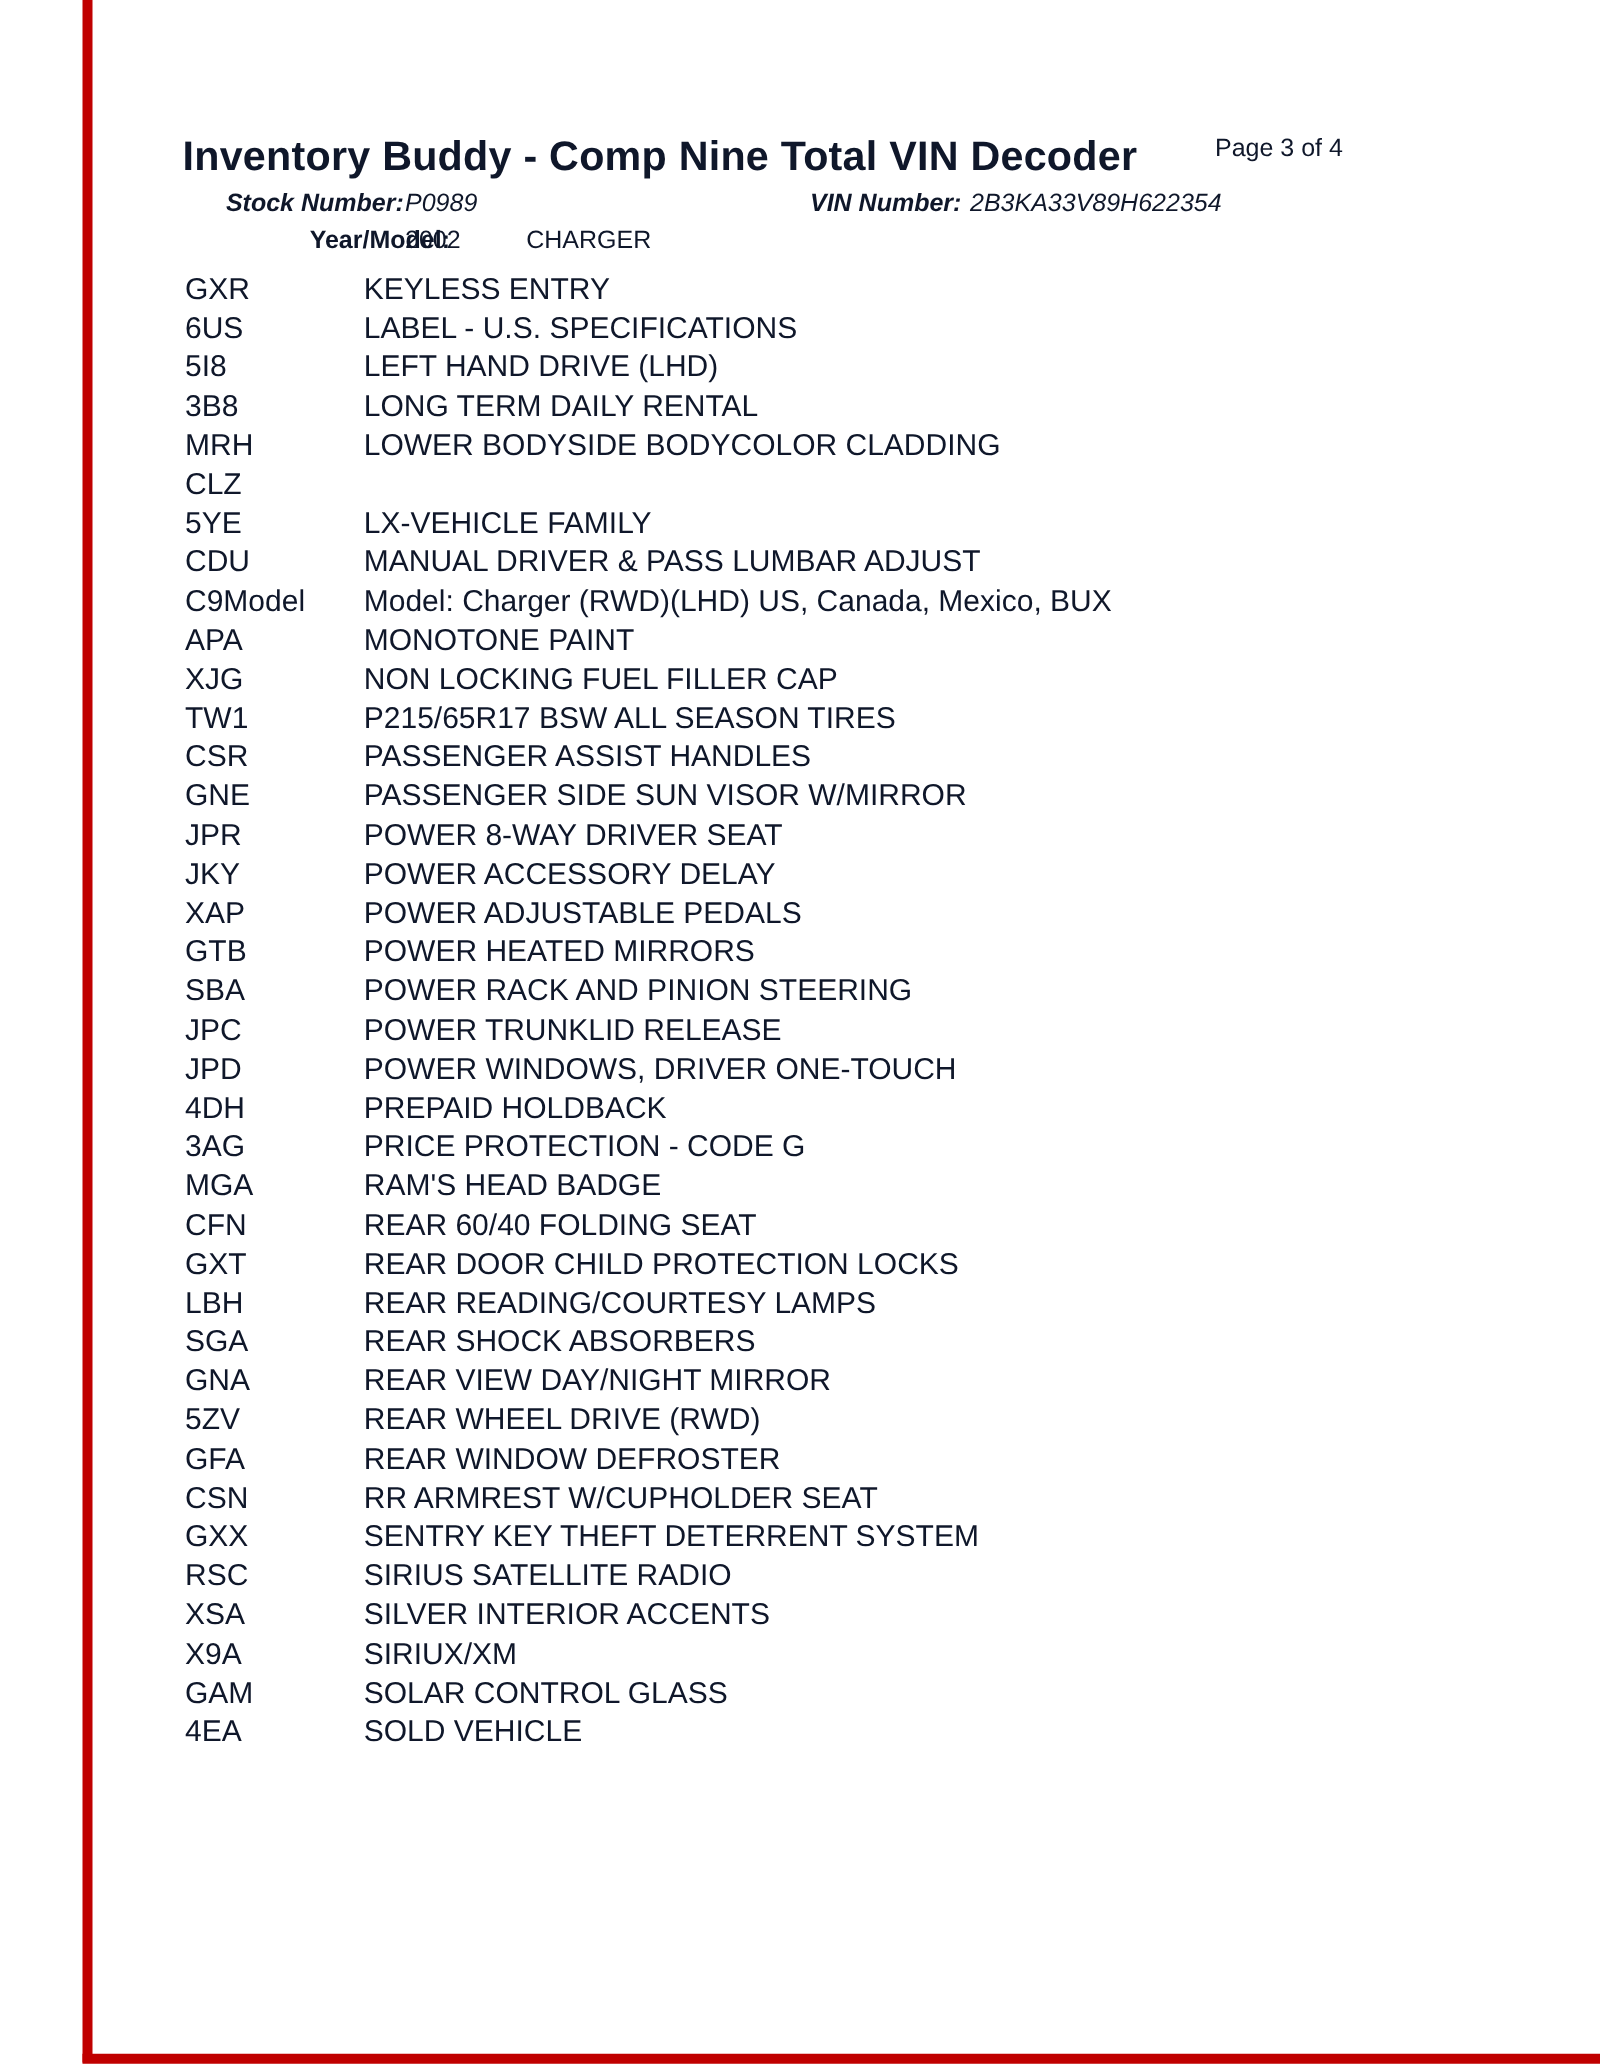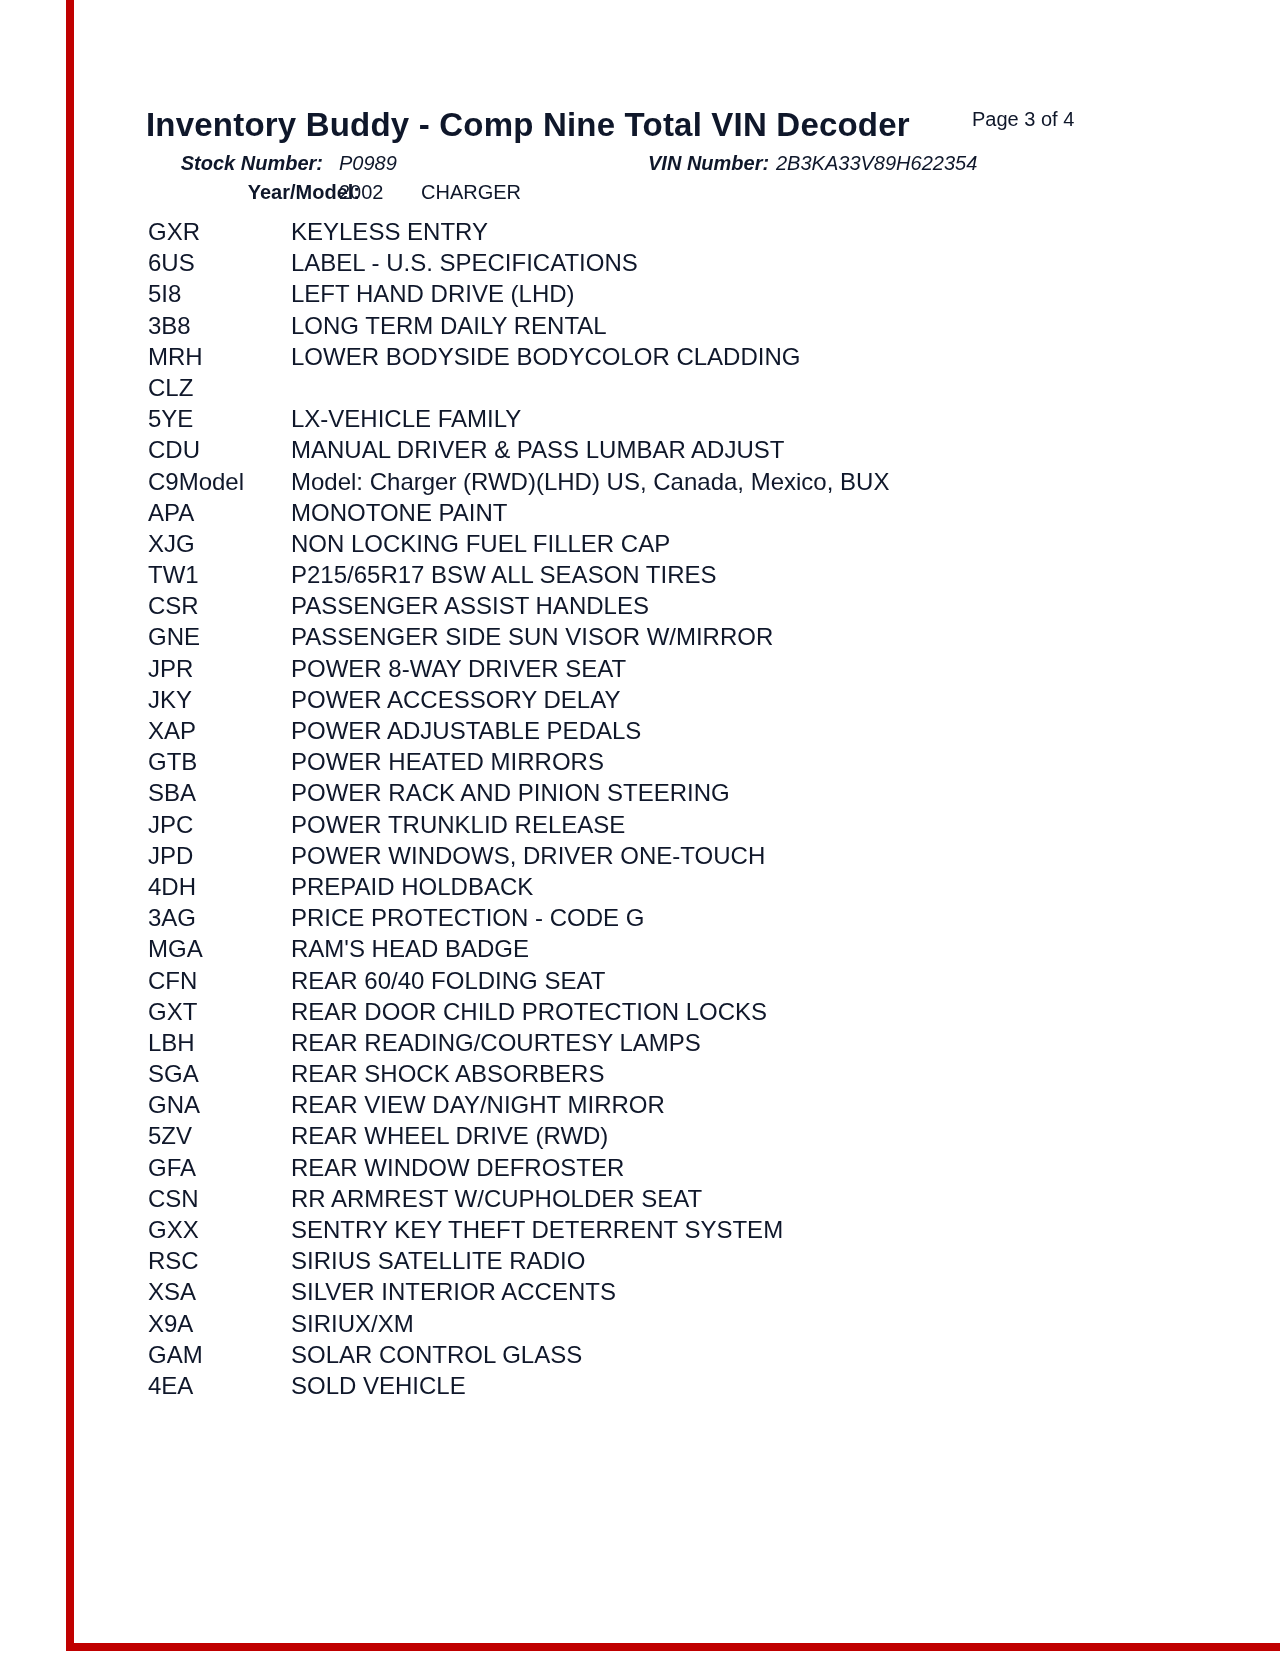--- a/index.html
+++ b/index.html
@@ -40,21 +40,21 @@
     left: 936px; top: 108px;
     font-size: 20px;
     white-space: nowrap;
   }
   .hdr-line { position: absolute; left: 0; width: 1280px; height: 26px; font-size: 20px; }
   .hdr-line1 { top: 152px; font-style: italic; }
   .hdr-line2 { top: 181px; padding-left: 37px; }
   .hdr-label { position: absolute; font-weight: bold; white-space: nowrap; }
   .lbl-right { right: 993px; text-align: right; }
   .hdr-value { position: absolute; white-space: nowrap; }
-  .val-1 { left: 303px; }
+  .val-1 { left: 288px; }
   .val-model { left: 385px; }
   .vin-label { left: 612px; }
   .vin-value { left: 740px; }
   .options-list {
     position: absolute;
     left: 0; top: 216px;
     width: 1280px;
   }
   .opt-row {
     position: relative;

